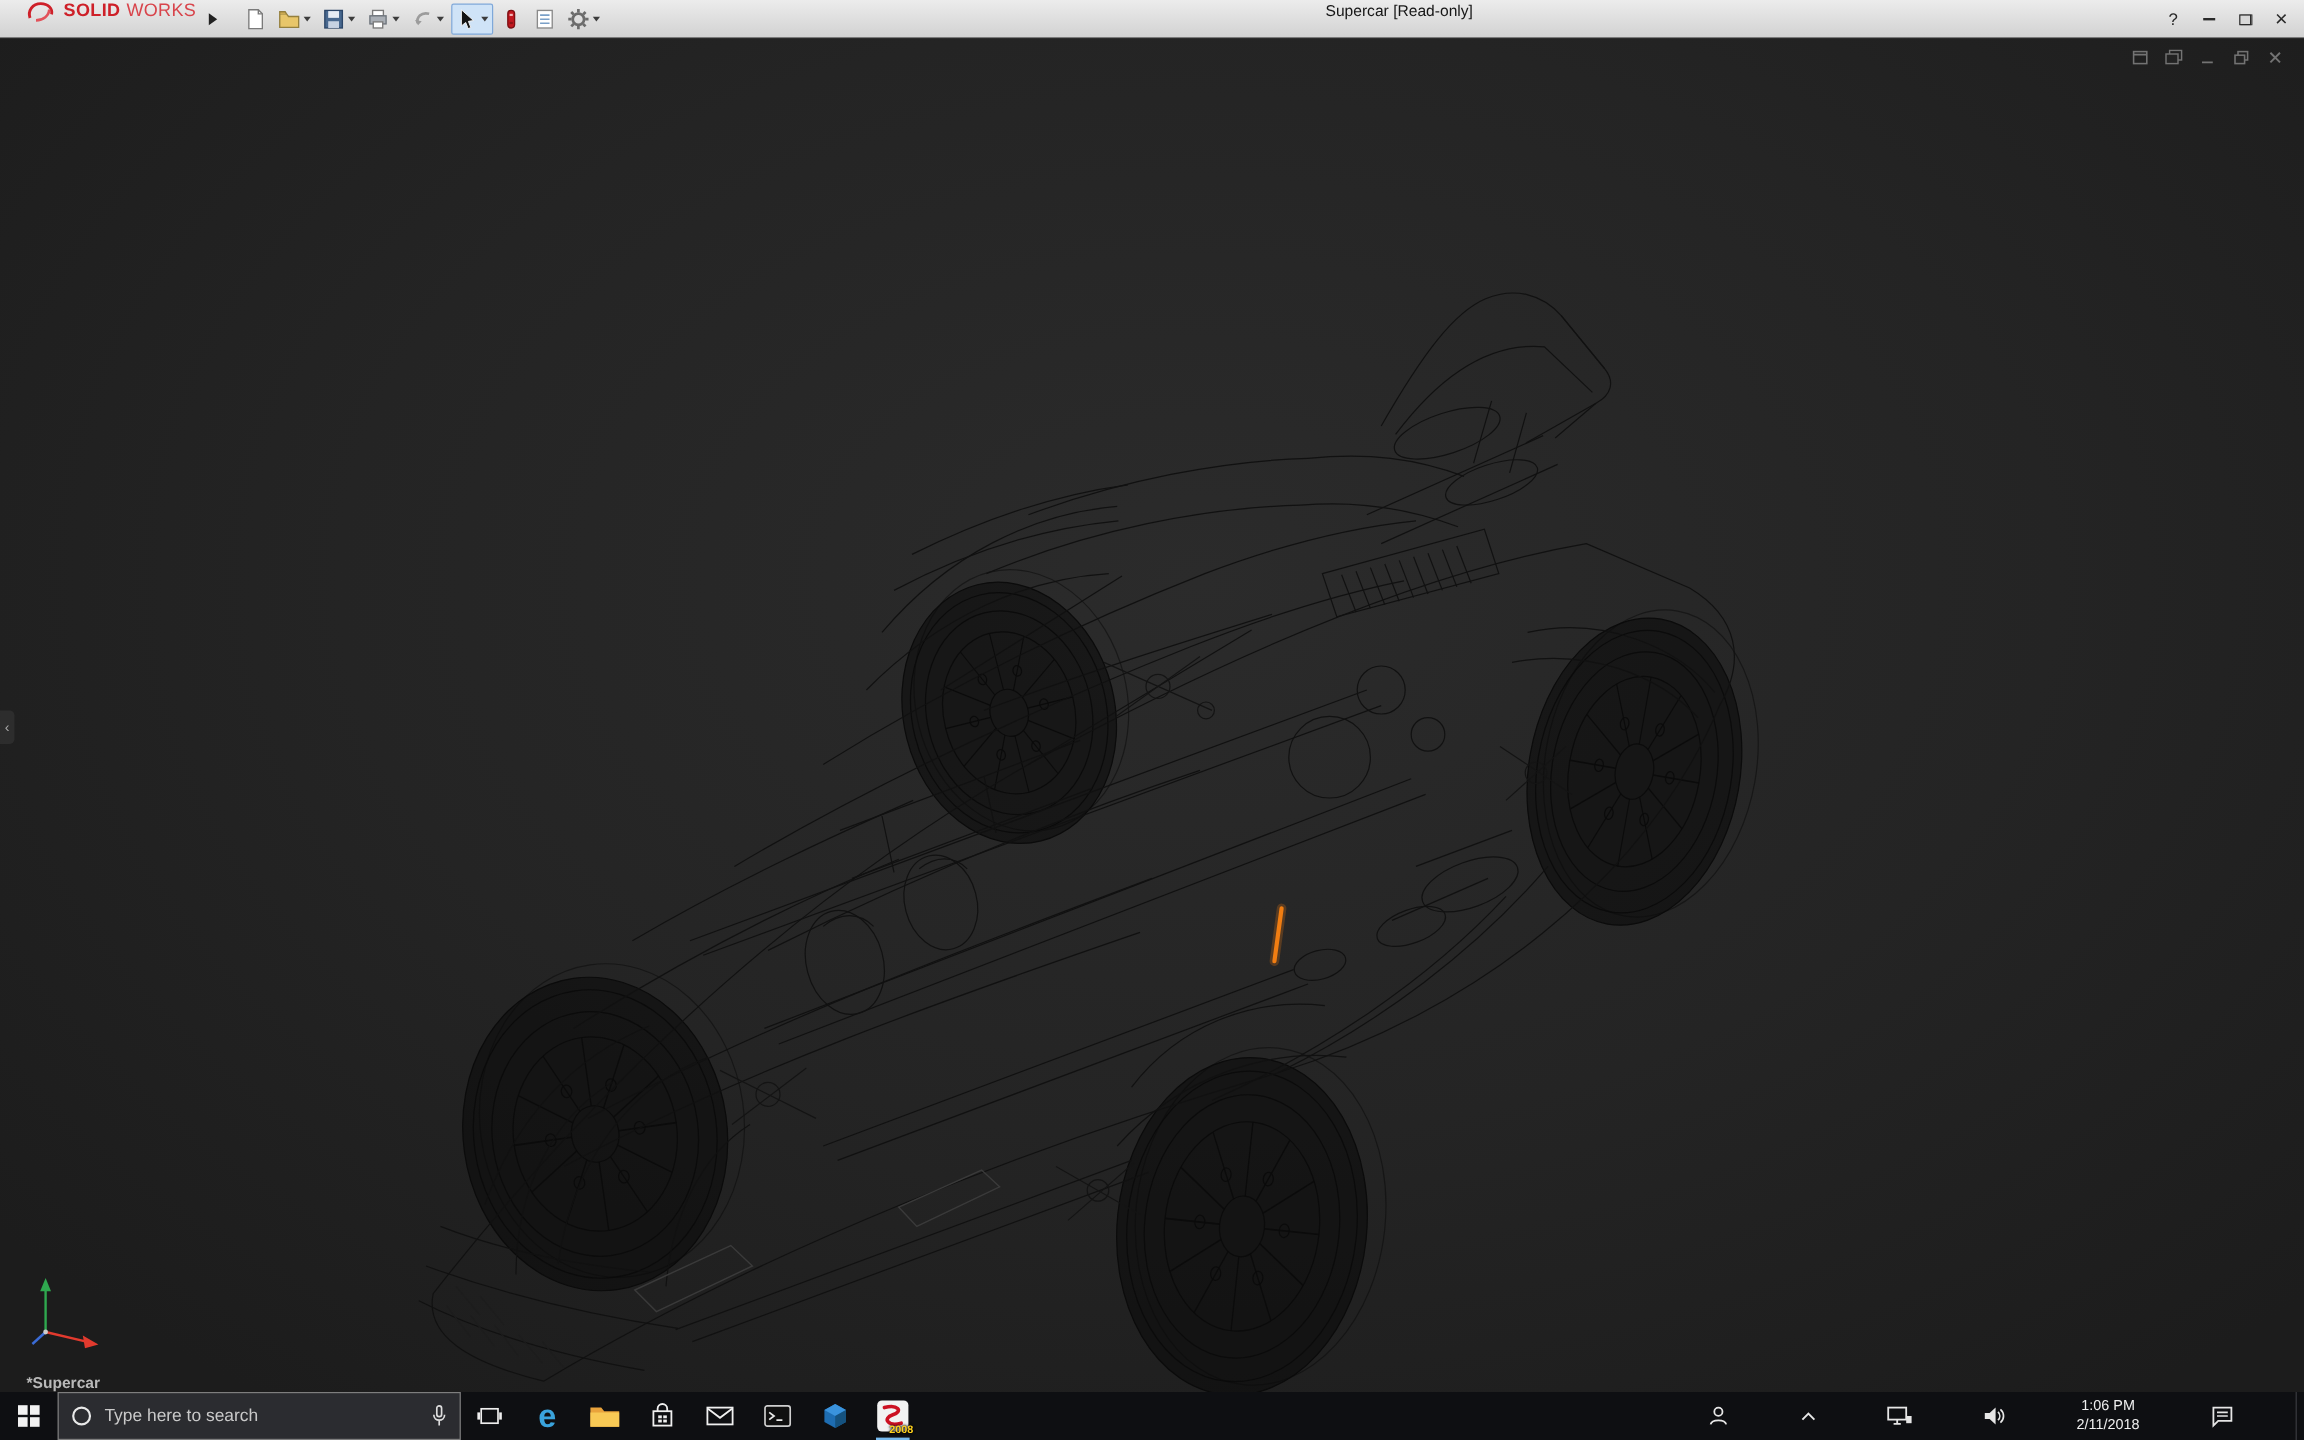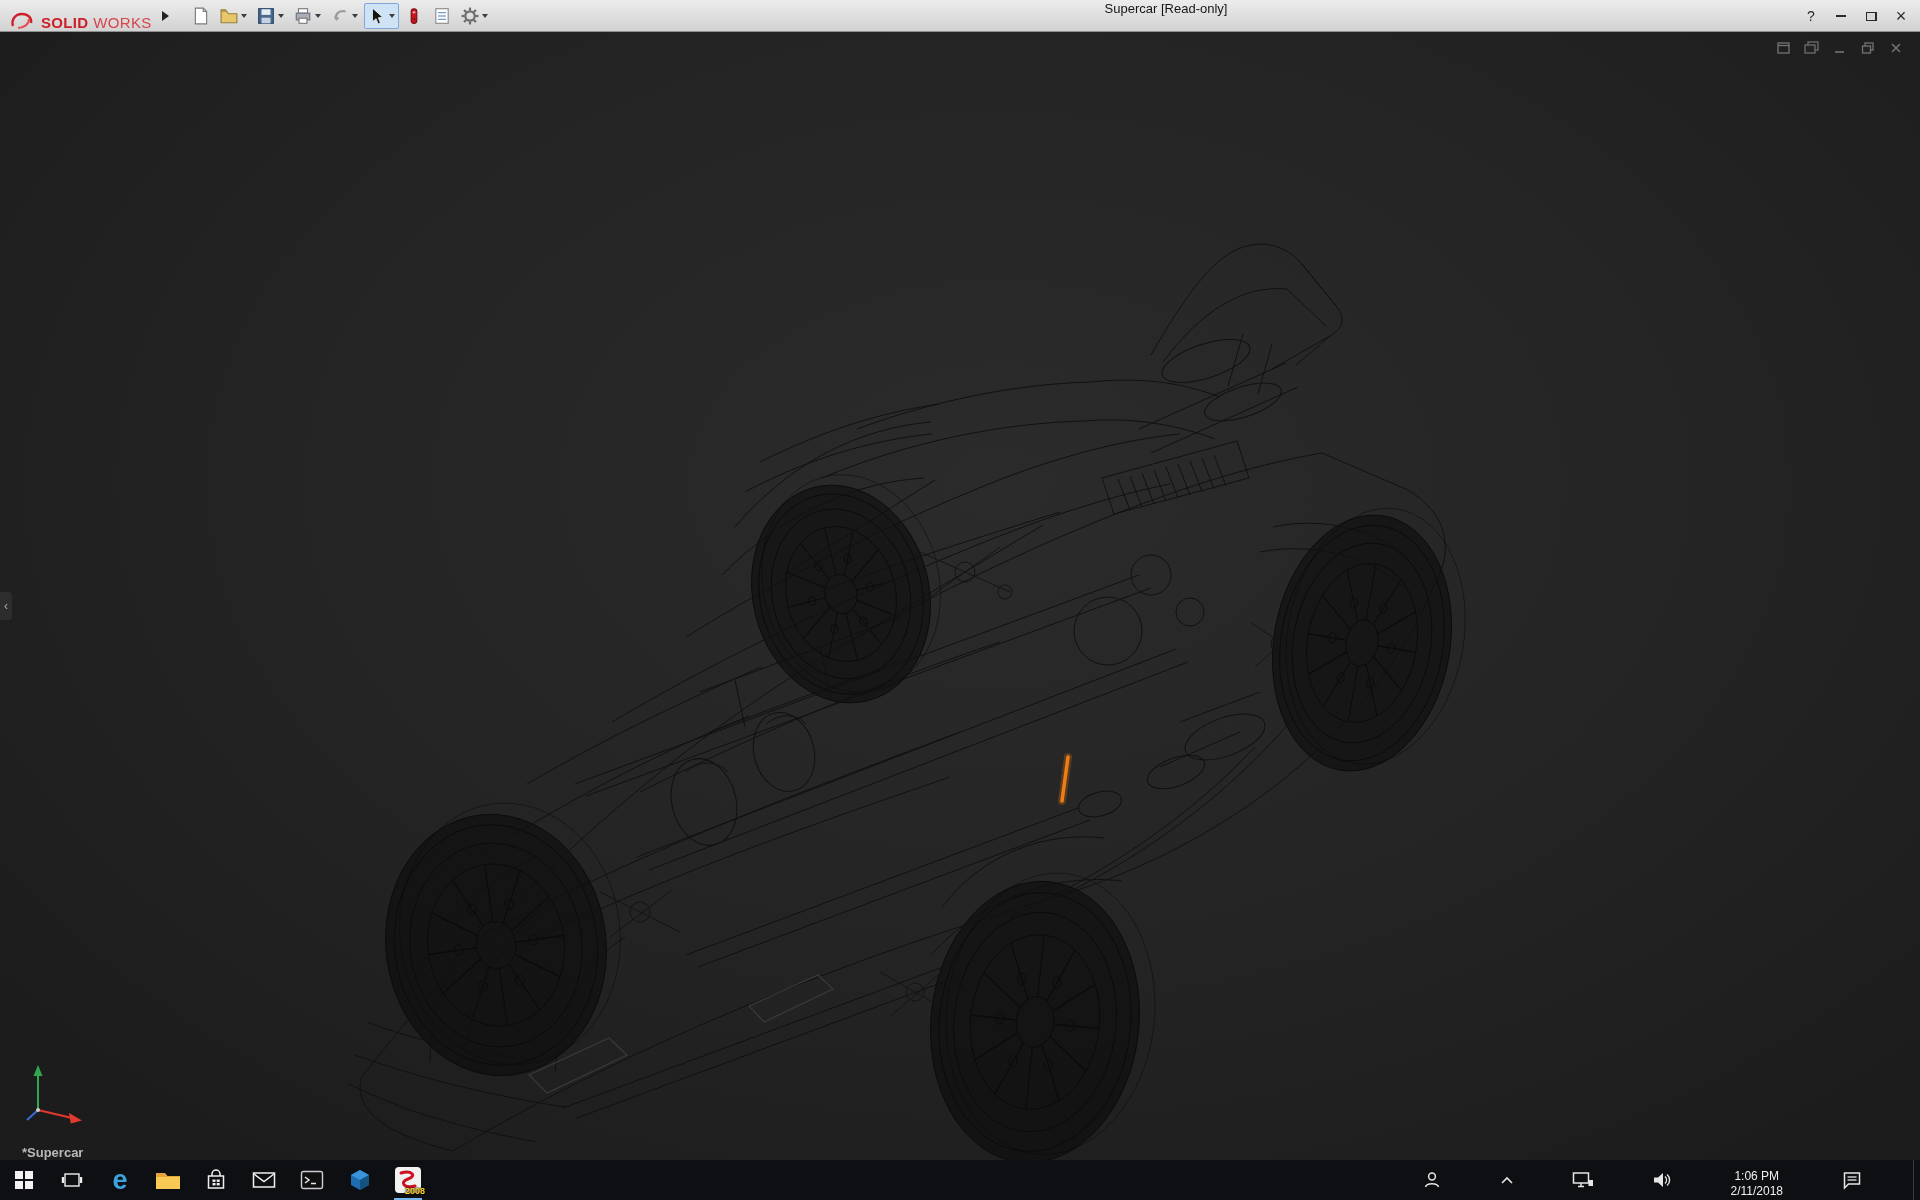--- a/index.html
+++ b/index.html
@@ -2,21 +2,21 @@
 <html><head>
 <meta charset="utf-8">
 <style>
   * { margin:0; padding:0; box-sizing:border-box; }
   html,body { width:1920px; height:1200px; overflow:hidden; background:#000;
               font-family:"Liberation Sans", sans-serif; }
 
   
   .titlebar { position:relative; height:32px; background:linear-gradient(#ececec,#d2d2d2);
               border-bottom:1px solid #8f8f8f; display:flex; align-items:center; }
-  .brand { display:flex; align-items:flex-end; gap:5px; padding:0 6px 0 10px; height:100%; }
+  .brand { display:flex; align-items:flex-start; gap:5px; padding:0 6px 0 10px; height:100%;margin-left:12px; }
   .ds-logo { width:26px; height:20px; }
   .brand-bold { color:#ce2029; font-weight:bold; font-size:15px; letter-spacing:.3px; }
   .brand-light { color:#d8444b; font-weight:normal; font-size:15px; letter-spacing:.3px; }
   .flyout-btn { width:16px; height:24px; display:flex; align-items:center; justify-content:center; cursor:pointer; }
   .flyout-tri { width:0; height:0; border-top:5px solid transparent; border-bottom:5px solid transparent; border-left:7px solid #222; }
   .tb-tools { display:flex; align-items:center; gap:2px; margin-left:14px; height:100%; }
   .tool-btn { height:26px; padding:0 3px; display:flex; align-items:center; justify-content:center;
               border:1px solid transparent; border-radius:2px; cursor:pointer; }
   .tool-btn.pressed { background:#cfe3f7; border-color:#7fa8d9; }
   .tool-btn svg { display:block; }
@@ -53,21 +53,21 @@
                 padding:0 10px; gap:10px; }
   .search-box input { flex:1; background:transparent; border:none; outline:none; color:#d6d6d6; font-size:14.5px;
                       font-family:"Liberation Sans", sans-serif; }
   .search-box input::placeholder { color:#c9c9c9; opacity:1; }
   .tb-app { width:48px; display:flex; align-items:center; justify-content:center; cursor:pointer; position:relative; }
   .tb-app.running:after { content:""; position:absolute; bottom:0; left:10px; right:10px; height:2px; background:#76b9ed; }
   .edge-glyph { color:#3aa3dc; font-size:27px; font-weight:bold; line-height:1; }
   .sw-icon { position:relative; width:28px; height:28px; }
   .sw-badge { position:absolute; right:-3px; bottom:-2px; color:#ffd21e; font-size:9px; font-weight:bold;
               text-shadow:0 0 2px #000,0 0 2px #000; }
-  .tray { margin-left:auto; display:flex; align-items:flex-end;gap:44px; }
+  .tray { margin-left:auto; display:flex; align-items:center;gap:44px; }
   .tray-icon { height:40px; padding:0 7px; display:flex; align-items:center; justify-content:center; cursor:pointer; }
   .clock { padding:0 8px; text-align:center; color:#f0f0f0; font-size:12px; line-height:1.3; cursor:pointer; }
   .show-desktop { width:7px; height:40px; border-left:1px solid #3a3b40; cursor:pointer; }
 </style>
 </head>
 <body>
 
 <div class="titlebar">
   <div class="brand">
     <svg class="ds-logo" viewBox="0 0 26 20">
@@ -346,20 +346,31 @@
 <div class="taskbar">
   <div class="start-btn">
     <div class="win-logo">
         <span></span>
         <span></span>
         <span></span>
         <span></span>
       </div>
   </div>
 
+  <div class="search-box">
+    <svg width="18" height="18" viewBox="0 0 18 18">
+      <circle cx="9" cy="9" r="7" fill="none" stroke="#e8e8e8" stroke-width="1.8"></circle>
+    </svg>
+    <input type="text" placeholder="Type here to search" style="">
+    <svg width="14" height="20" viewBox="0 0 14 20">
+      <rect x="5" y="1.5" width="4" height="9" rx="2" fill="none" stroke="#dddddd" stroke-width="1.4"></rect>
+      <path d="M2.5 9 C2.5 15 11.5 15 11.5 9" fill="none" stroke="#dddddd" stroke-width="1.4"></path>
+      <line x1="7" y1="14" x2="7" y2="18" stroke="#dddddd" stroke-width="1.4"></line>
+    </svg>
+  </div>
 
   <div class="tb-app">
     <svg width="22" height="18" viewBox="0 0 22 18">
       <rect x="4" y="3" width="14" height="12" fill="none" stroke="#eeeeee" stroke-width="1.4"></rect>
       <rect x="0.8" y="6" width="2.2" height="6" fill="#eeeeee"></rect>
       <rect x="19" y="6" width="2.2" height="6" fill="#eeeeee"></rect>
     </svg>
   </div>
 
   <div class="tb-app">

